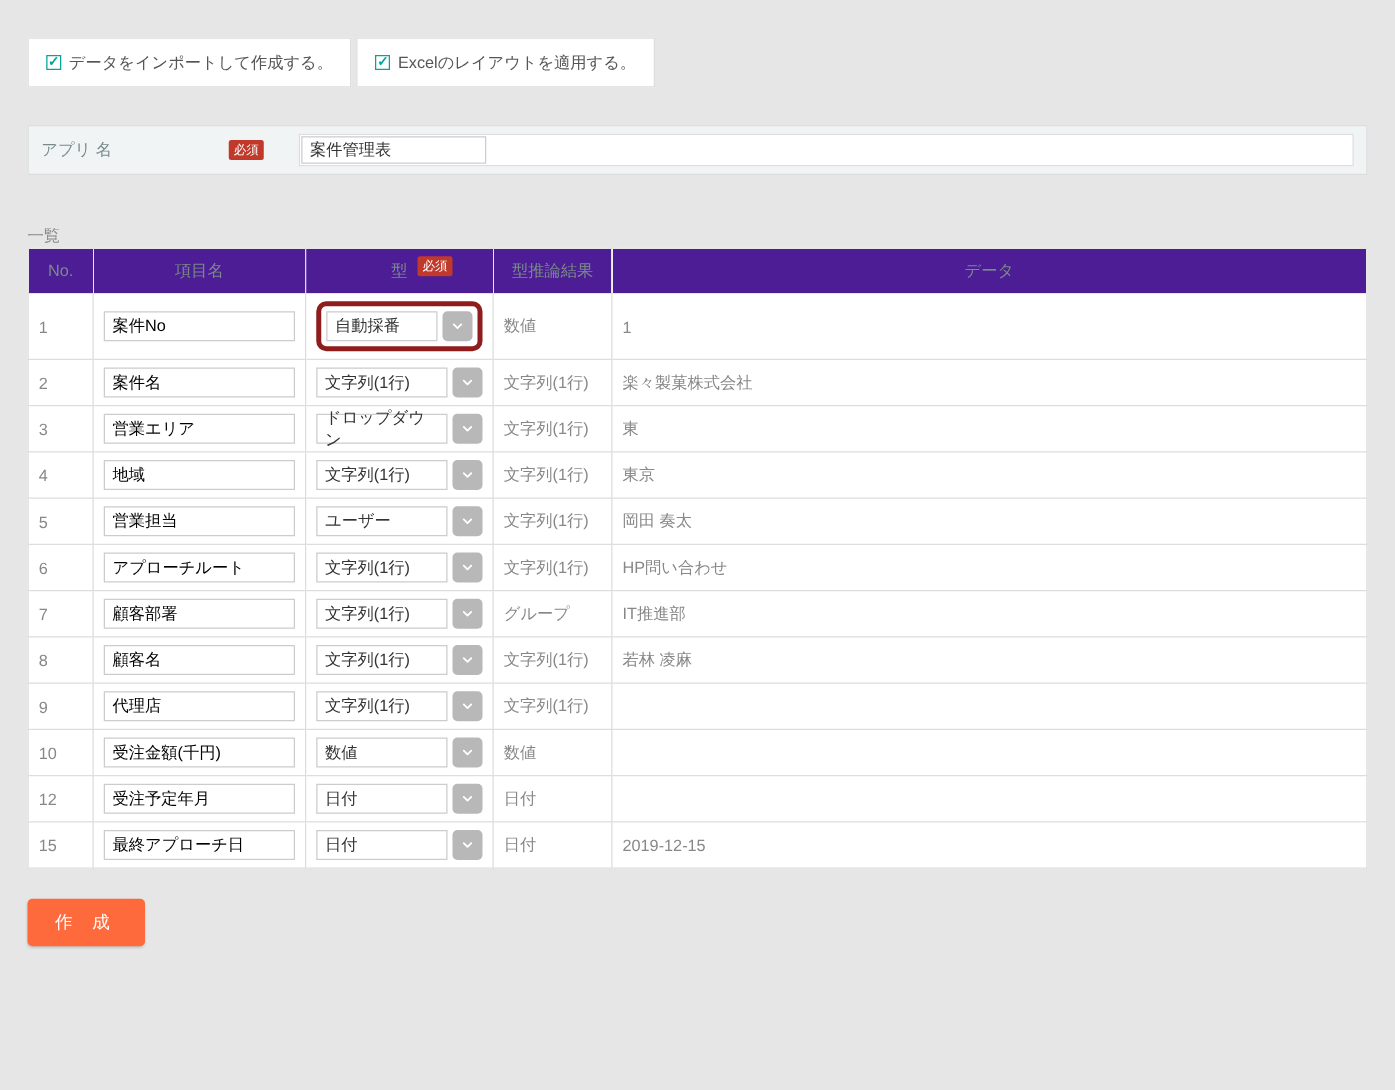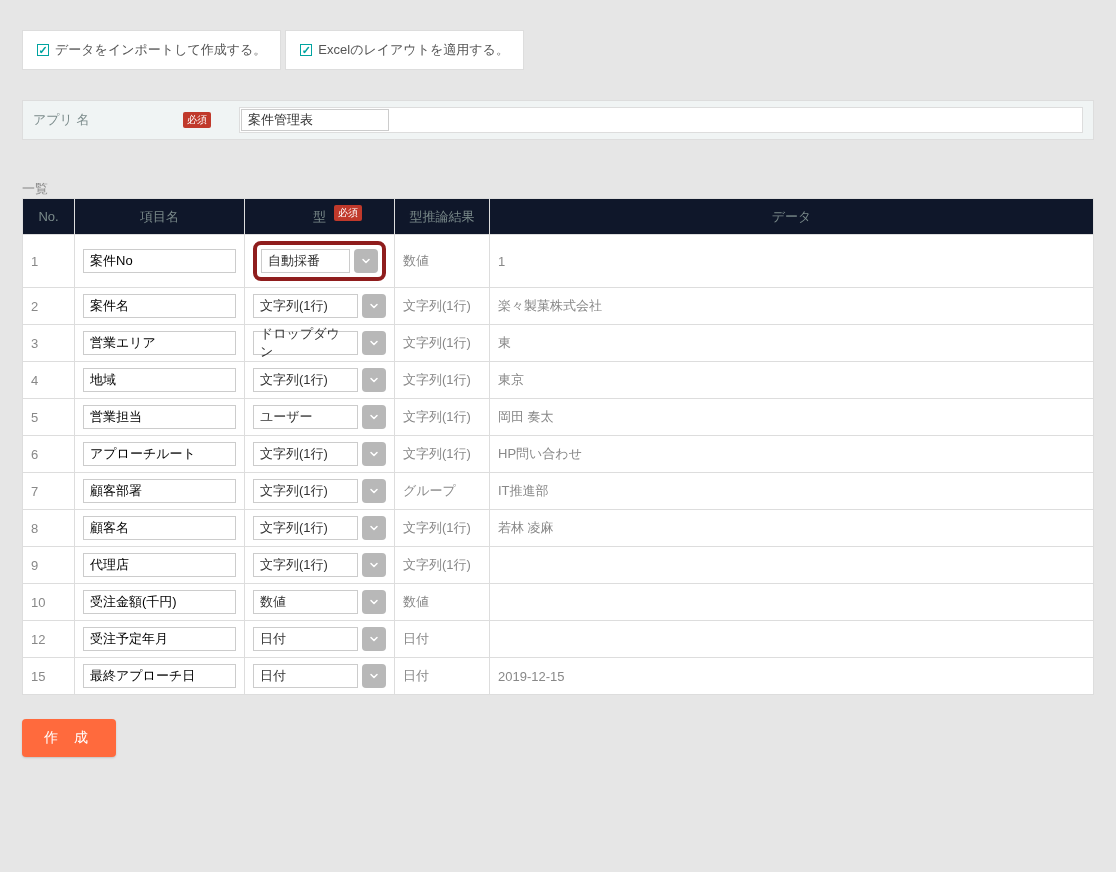--- a/index.html
+++ b/index.html
@@ -73,21 +73,21 @@
 
     
     table.grid { border-collapse: collapse; width: 100%; background: #fff; }
     table.grid th, table.grid td {
       border: 1px solid #ddd;
       padding: 6px 8px;
       vertical-align: middle;
       height: 36px;
     }
     table.grid th {
-      background: #0f172a;
+      background: #4c1d95;
       color: #7a8a8a;
       font-weight: normal;
       text-align: center;
       position: relative;
     }
     .col-no   { width: 52px; }
     .col-name { width: 170px; }
     .col-type { width: 150px; }
     .col-inf  { width: 95px; }
     .req-th { position: absolute; right: 4px; top: 6px; }

